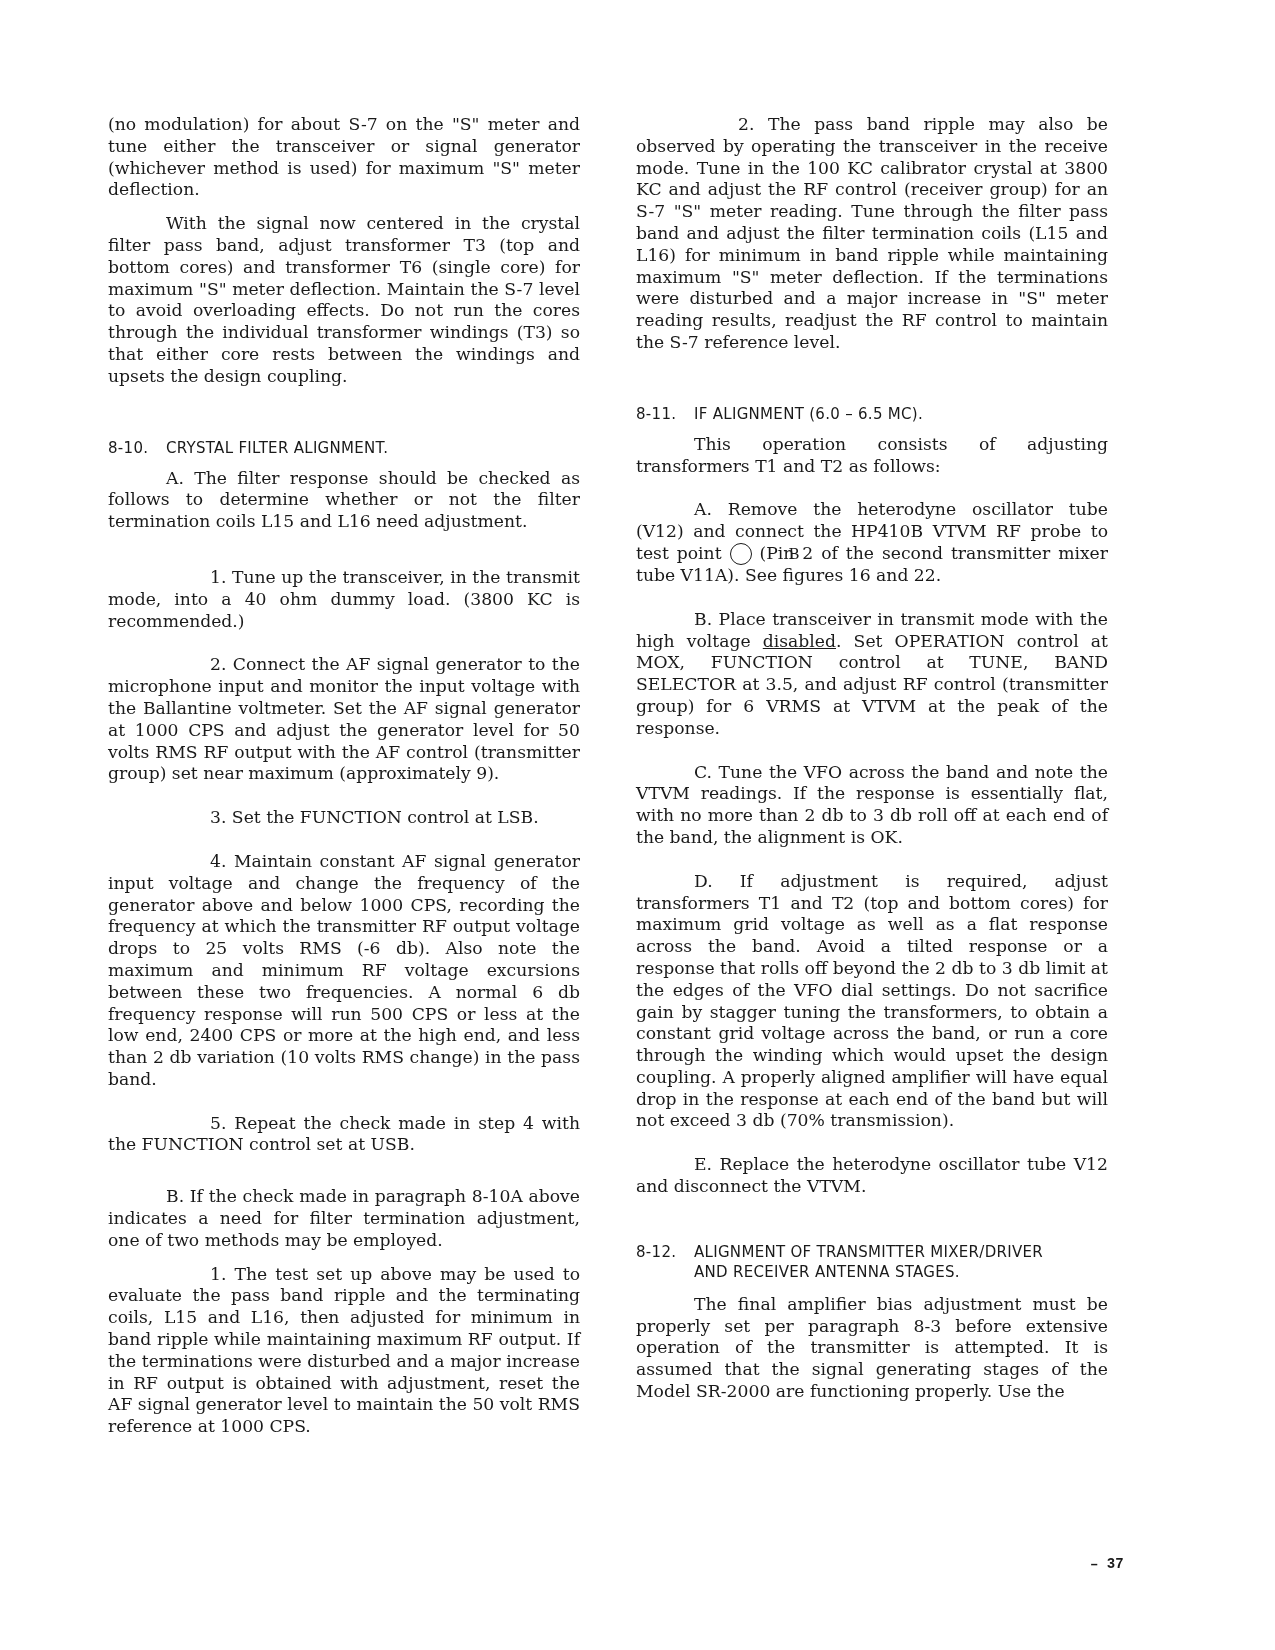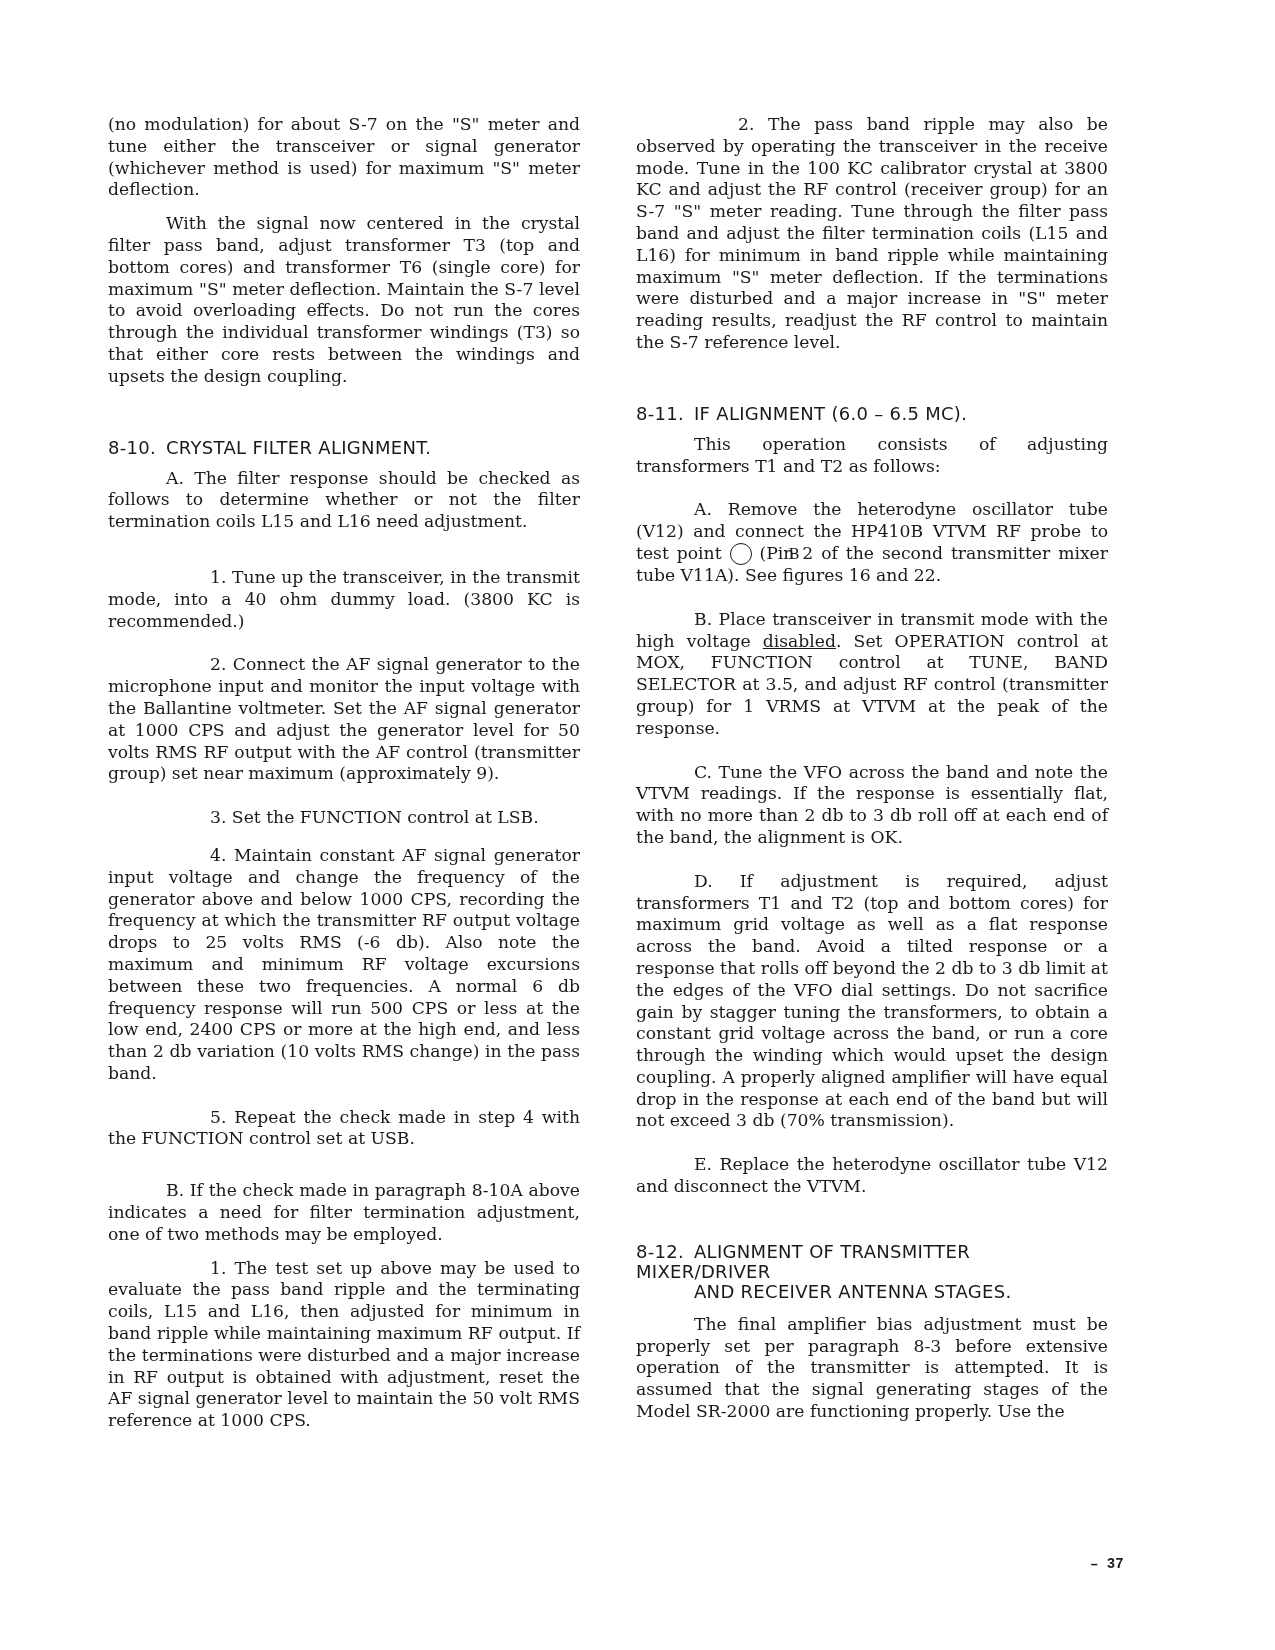--- a/index.html
+++ b/index.html
@@ -3,59 +3,59 @@
 <meta charset="utf-8">
 <style>
   html, body { margin: 0; padding: 0; background: #ffffff; }
   body { width: 1275px; height: 1650px; position: relative; overflow: hidden; color: #1a1a1a; }
   .col { position: absolute; top: 114px; width: 472px; font-family: "DejaVu Serif", serif; font-size: 17.2px; line-height: 21.8px; }
   .col.left { left: 108px; }
   .col.right { left: 636px; }
   p { margin: 0 0 12px 0; text-align: justify; }
   p.ind1 { text-indent: 58px; }
   p.ind2 { text-indent: 102px; }
-  .heading { font-family: "DejaVu Sans", sans-serif; font-size: 18px; letter-spacing: 0.3px; line-height: 20px; margin: 0 0 10px 0; }
+  .heading { font-family: "DejaVu Sans", sans-serif; font-size: 15px; letter-spacing: 0.3px; line-height: 20px; margin: 0 0 10px 0; }
   .heading .num { display: inline-block; width: 58px; }
   .heading .sub { display: block; padding-left: 58px; }
   .u { text-decoration: underline; }
   .circ { display: inline-block; border: 1.5px solid #1a1a1a; border-radius: 50%; width: 20px; height: 20px; line-height: 20px; text-align: center; font-size: 15px; }
   .pnum { position: absolute; left: 1090px; top: 1556px; font-family: Liberation Mono, monospace; font-size: 14px; font-weight: bold; }
 </style>
 </head>
 <body>
 
 <div class="col left">
   <p>(no modulation) for about S-7 on the "S" meter and tune either the transceiver or signal generator (whichever method is used) for maximum "S" meter deflection.</p>
   <p class="ind1" style="margin-bottom:50px;">With the signal now centered in the crystal filter pass band, adjust transformer T3 (top and bottom cores) and transformer T6 (single core) for maximum "S" meter deflection. Maintain the S-7 level to avoid overloading effects. Do not run the cores through the individual transformer windings (T3) so that either core rests between the windings and upsets the design coupling.</p>
 
   <div class="heading">
     <span class="num">8-10.</span><span>CRYSTAL FILTER ALIGNMENT.</span>
   </div>
   <p class="ind1" style="margin-bottom:34px;">A.   The filter response should be checked as follows to determine whether or not the filter termination coils L15 and L16 need adjustment.</p>
   <p class="ind2" style="margin-bottom:22px;">1.   Tune up the transceiver, in the transmit mode, into a 40 ohm dummy load. (3800 KC is recommended.)</p>
   <p class="ind2" style="margin-bottom:22px;">2.   Connect the AF signal generator to the microphone input and monitor the input voltage with the Ballantine voltmeter. Set the AF signal generator at 1000 CPS and adjust the generator level for 50 volts RMS RF output with the AF control (transmitter group) set near maximum (approximately 9).</p>
-  <p class="ind2" style="margin-bottom:16px;">3.   Set the FUNCTION control at LSB.</p>
+  <p class="ind2" style="margin-bottom:22px;">3.   Set the FUNCTION control at LSB.</p>
   <p class="ind2" style="margin-bottom:22px;">4.   Maintain constant AF signal generator input voltage and change the frequency of the generator above and below 1000 CPS, recording the frequency at which the transmitter RF output voltage drops to 25 volts RMS (-6 db). Also note the maximum and minimum RF voltage excursions between these two frequencies. A normal 6 db frequency response will run 500 CPS or less at the low end, 2400 CPS or more at the high end, and less than 2 db variation (10 volts RMS change) in the pass band.</p>
   <p class="ind2" style="margin-bottom:30px;margin-top:12px;">5.   Repeat the check made in step 4 with the FUNCTION control set at USB.</p>
   <p class="ind1">B.   If the check made in paragraph 8-10A above indicates a need for filter termination adjustment, one of two methods may be employed.</p>
   <p class="ind2">1.   The test set up above may be used to evaluate the pass band ripple and the terminating coils, L15 and L16, then adjusted for minimum in band ripple while maintaining maximum RF output. If the terminations were disturbed and a major increase in RF output is obtained with adjustment, reset the AF signal generator level to maintain the 50 volt RMS reference at 1000 CPS.</p>
 </div>
 
 <div class="col right">
   <p class="ind2" style="margin-bottom:50px;">2.   The pass band ripple may also be observed by operating the transceiver in the receive mode. Tune in the 100 KC calibrator crystal at 3800 KC and adjust the RF control (receiver group) for an S-7 "S" meter reading. Tune through the filter pass band and adjust the filter termination coils (L15 and L16) for minimum in band ripple while maintaining maximum "S" meter deflection. If the terminations were disturbed and a major increase in "S" meter reading results, readjust the RF control to maintain the S-7 reference level.</p>
 
   <div class="heading">
     <span class="num">8-11.</span><span>IF ALIGNMENT (6.0 – 6.5 MC).</span>
   </div>
   <p class="ind1" style="margin-bottom:22px;">This operation consists of adjusting transformers T1 and T2 as follows:</p>
   <p class="ind1" style="margin-bottom:22px;">
     <span>A.   Remove the heterodyne oscillator tube (V12) and connect the HP410B VTVM RF probe to test point </span><span class="circ">B</span><span> (Pin 2 of the second transmitter mixer tube V11A). See figures 16 and 22.</span>
   </p>
   <p class="ind1" style="margin-bottom:22px;">
-    <span>B.   Place transceiver in transmit mode with the high voltage </span><span class="u">disabled</span><span>. Set OPERATION control at MOX, FUNCTION control at TUNE, BAND SELECTOR at 3.5, and adjust RF control (transmitter group) for 1 VRMS at VTVM at the peak of the response.</span>
+    <span>B.   Place transceiver in transmit mode with the high voltage </span><span class="u">disabled</span><span>. Set OPERATION control at MOX, FUNCTION control at TUNE, BAND SELECTOR at 3.5, and adjust RF control (transmitter group) for 6 VRMS at VTVM at the peak of the response.</span>
   </p>
   <p class="ind1" style="margin-bottom:22px;">C.   Tune the VFO across the band and note the VTVM readings. If the response is essentially flat, with no more than 2 db to 3 db roll off at each end of the band, the alignment is OK.</p>
   <p class="ind1" style="margin-bottom:22px;">D.   If adjustment is required, adjust transformers T1 and T2 (top and bottom cores) for maximum grid voltage as well as a flat response across the band. Avoid a tilted response or a response that rolls off beyond the 2 db to 3 db limit at the edges of the VFO dial settings. Do not sacrifice gain by stagger tuning the transformers, to obtain a constant grid voltage across the band, or run a core through the winding which would upset the design coupling. A properly aligned amplifier will have equal drop in the response at each end of the band but will not exceed 3 db (70% transmission).</p>
   <p class="ind1" style="margin-bottom:44px;">E.   Replace the heterodyne oscillator tube V12 and disconnect the VTVM.</p>
 
   <div class="heading" style="margin-bottom:12px;">
     <span class="num">8-12.</span><span>ALIGNMENT OF TRANSMITTER MIXER/DRIVER</span>
     <span class="sub">AND RECEIVER ANTENNA STAGES.</span>
   </div>
   <p class="ind1">The final amplifier bias adjustment must be properly set per paragraph 8-3 before extensive operation of the transmitter is attempted. It is assumed that the signal generating stages of the Model SR-2000 are functioning properly. Use the</p>

